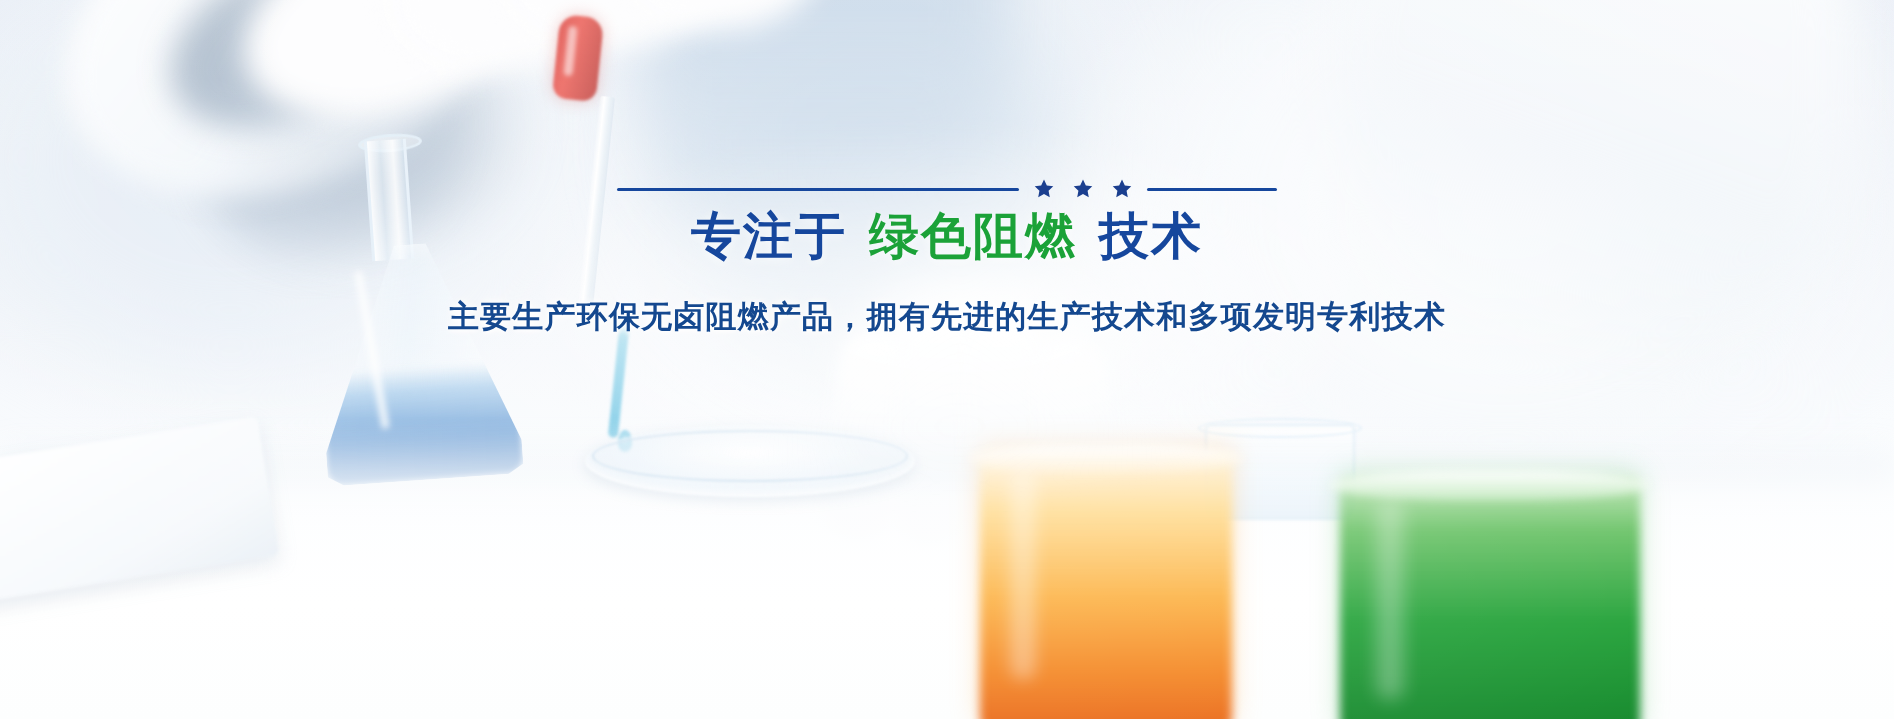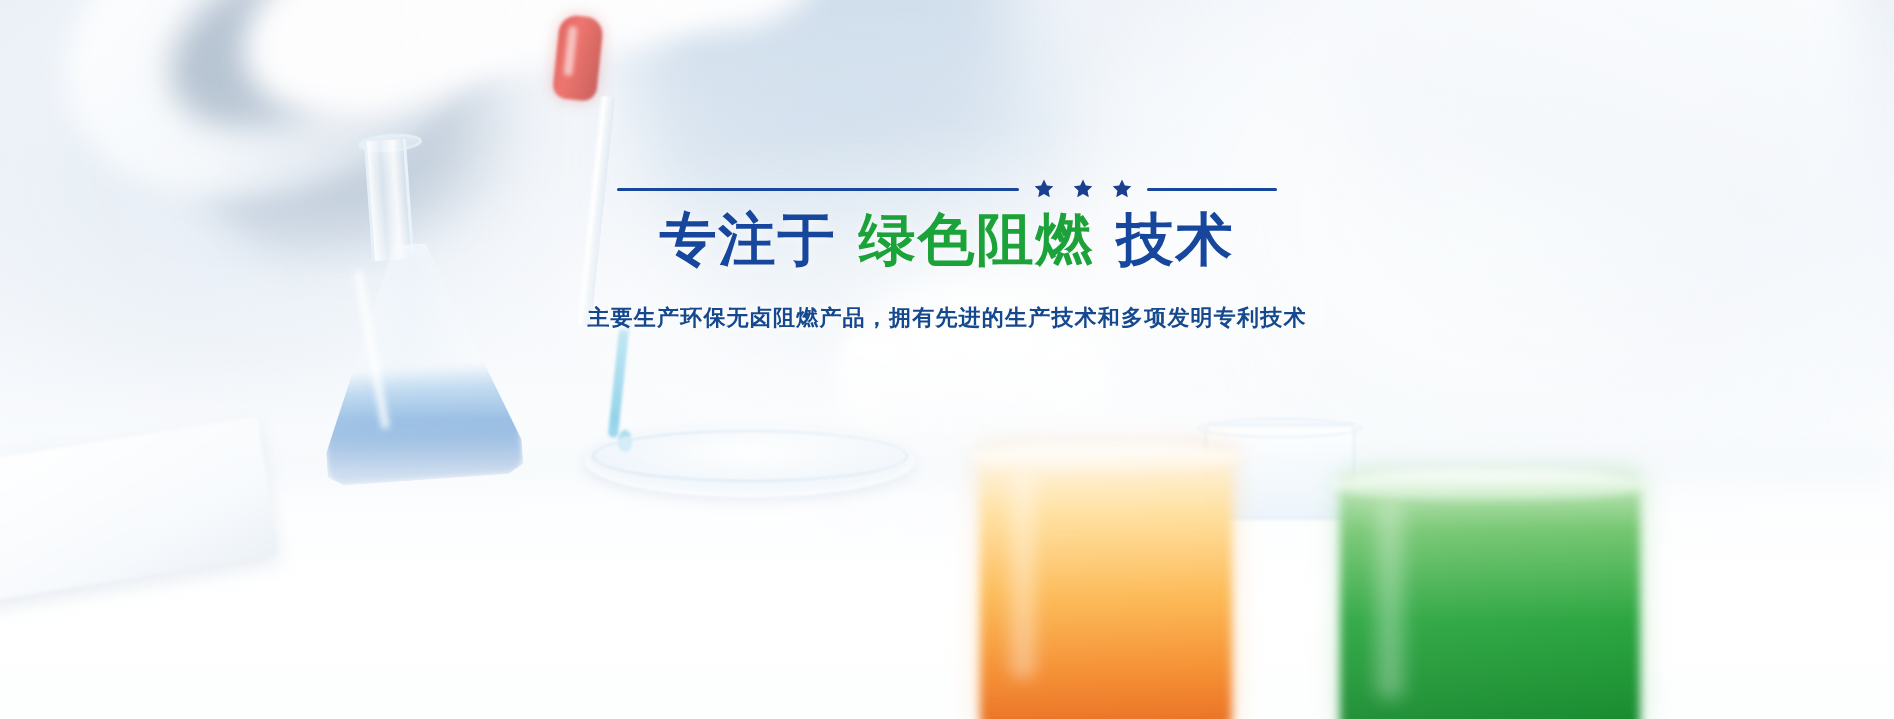--- a/index.html
+++ b/index.html
@@ -303,21 +303,21 @@
     display:flex;align-items:center;justify-content:center;
     gap:14px;width:660px;margin-bottom:10px;
   }
   .deco-line{height:3px;background:#16479d;flex:1 1 auto;border-radius:2px;}
   .deco-line.short{flex:0 0 130px;}
   .deco-stars{display:flex;gap:17px;align-items:center;}
   .star{width:22px;height:22px;display:block;}
   .star svg{display:block;}
 
   .headline{
-    font-size:57px;
+    font-size:50px;
     line-height:1.04;
     font-weight:bold;
     letter-spacing:2px;
     white-space:nowrap;
     margin:0;
     text-shadow:0 2px 10px rgba(255,255,255,.75);
   }
   .hl-blue{color:#16479d;}
   .hl-green{color:#1ba238;}
   .hl-gap{display:inline-block;width:22px;}
@@ -327,21 +327,21 @@
     font-size:29px;
     font-weight:bold;
     letter-spacing:.6px;
     color:#16479d;
     white-space:nowrap;
     text-shadow:0 2px 8px rgba(255,255,255,.8);
   }
 
   .tagline-cn{
     margin-top:34px;
-    font-size:22px;
+    font-size:31px;
     font-weight:bold;
     letter-spacing:1.2px;
     color:#14488f;
     white-space:nowrap;
     text-shadow:
       0 0 7px rgba(255,255,255,.95),
       0 0 14px rgba(255,255,255,.9),
       0 2px 4px rgba(255,255,255,.9);
   }
 </style>

